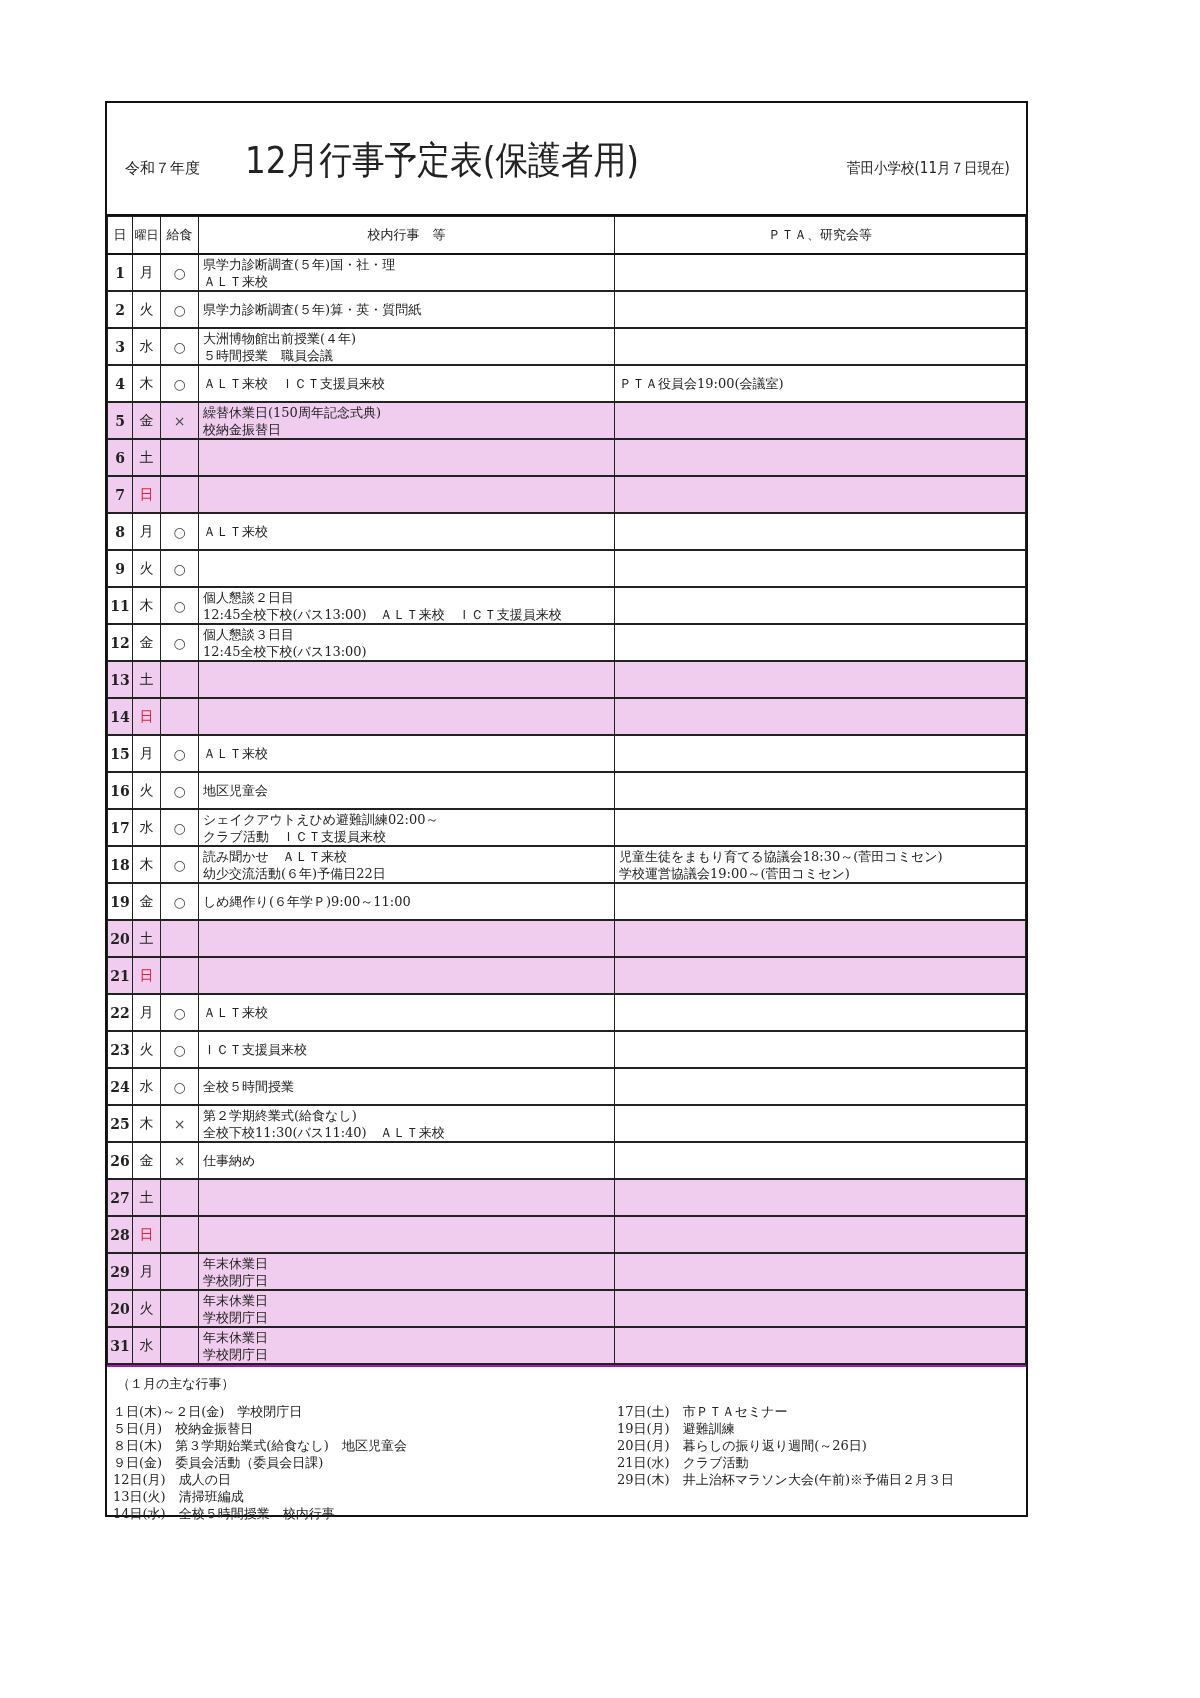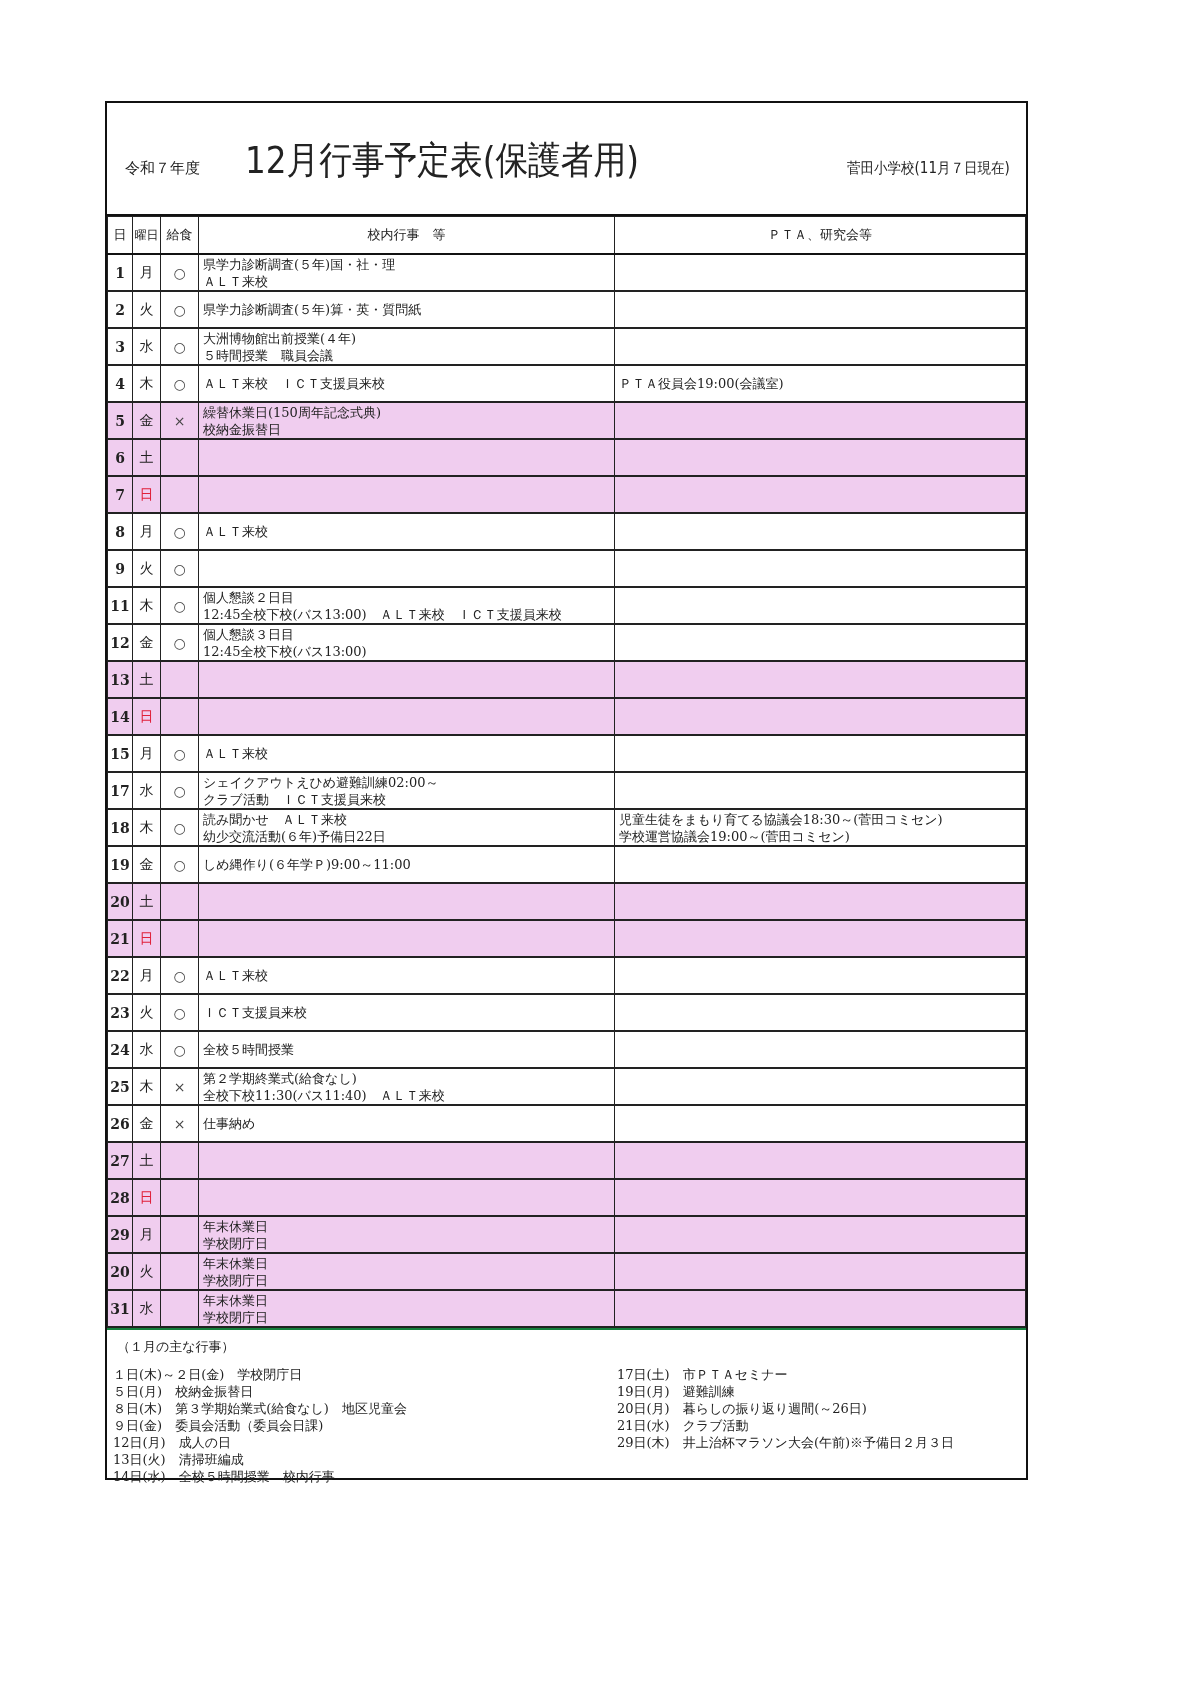--- a/index.html
+++ b/index.html
@@ -13,21 +13,21 @@
   th, td { border:1px solid #222; padding:0; font-weight:normal; }
   th { height:36px; font-size:13px; font-family:"DejaVu Sans", sans-serif; border-bottom:2px solid #111; }
   th.th-youbi { font-size:12px;font-family:Liberation Mono, monospace; }
   tr.day td { height:35px; border-bottom:2px solid #222; }
   tr.holiday td { background:#f0cdef; }
   td.date { text-align:center; font-weight:bold; font-size:14px; }
   td.youbi { text-align:center; font-size:14px; font-family:"DejaVu Sans", sans-serif; }
   td.youbi.sun { color:#e0203a; }
   td.lunch { text-align:center; font-size:14px; color:#444; font-family:"DejaVu Sans", sans-serif; }
   td.event, td.pta { font-size:13px; line-height:17px; padding-left:4px; white-space:pre-line; vertical-align:middle; }
-  .footer { border-top:2px solid #15803d; position:relative; height:148px; font-size:13px; line-height:17px; }
+  .footer { border-top:2px solid #a21caf; position:relative; height:148px; font-size:13px; line-height:17px; }
   .footer-title { position:absolute; left:10px; top:8px; }
   .footer-left { position:absolute; left:6px; top:36px; }
   .footer-right { position:absolute; left:510px; top:36px; }
   .footer .line { white-space:pre; }
 </style>
 </head>
 <body>
 
 <div class="sheet">
   <div class="title-area">
@@ -151,20 +151,27 @@
           <td class="pta"></td>
         </tr>
         <tr class="day">
           <td class="date">15</td>
           <td class="youbi">月</td>
           <td class="lunch">○</td>
           <td class="event">ＡＬＴ来校</td>
           <td class="pta"></td>
         </tr>
         <tr class="day">
+          <td class="date">16</td>
+          <td class="youbi">火</td>
+          <td class="lunch">○</td>
+          <td class="event">地区児童会</td>
+          <td class="pta"></td>
+        </tr>
+        <tr class="day">
           <td class="date">17</td>
           <td class="youbi">水</td>
           <td class="lunch">○</td>
           <td class="event">シェイクアウトえひめ避難訓練02:00～
 クラブ活動　ＩＣＴ支援員来校</td>
           <td class="pta"></td>
         </tr>
         <tr class="day">
           <td class="date">18</td>
           <td class="youbi">木</td>

